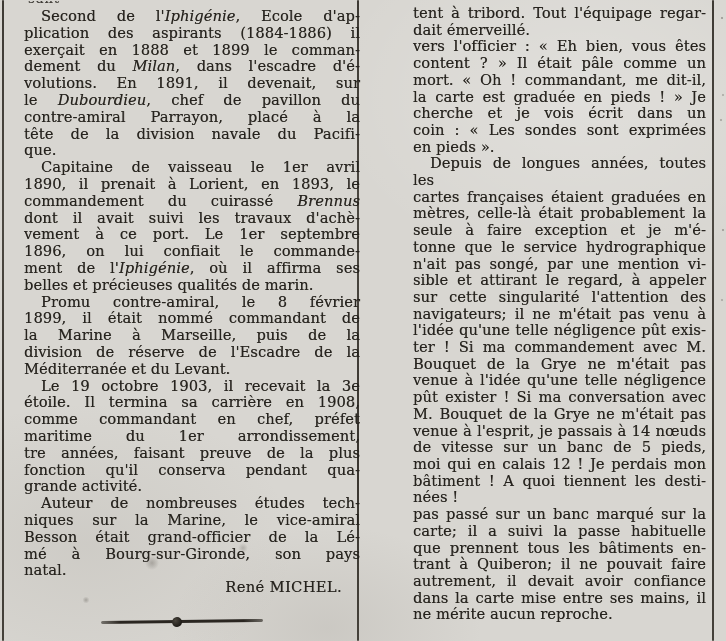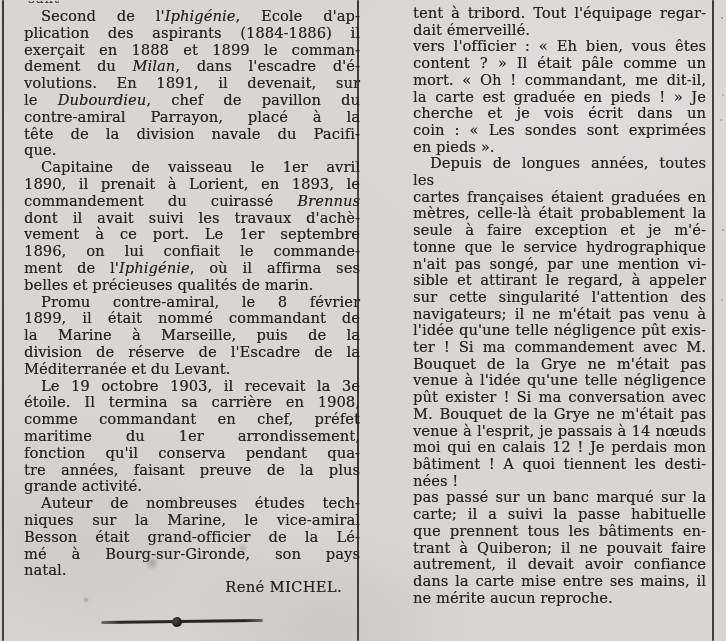--- a/index.html
+++ b/index.html
@@ -110,22 +110,22 @@
         <div class="line end">belles et précieuses qualités de marin.</div>
         <div class="line indent">Promu contre-amiral, le 8 février</div>
         <div class="line">1899, il était nommé commandant de</div>
         <div class="line">la Marine à Marseille, puis de la</div>
         <div class="line">division de réserve de l'Escadre de la</div>
         <div class="line end">Méditerranée et du Levant.</div>
         <div class="line indent">Le 19 octobre 1903, il recevait la 3e</div>
         <div class="line">étoile. Il termina sa carrière en 1908,</div>
         <div class="line">comme commandant en chef, préfet</div>
         <div class="line">maritime du 1er arrondissement,</div>
+        <div class="line">tre années, faisant preuve de la plus</div>
         <div class="line">fonction qu'il conserva pendant qua-</div>
-        <div class="line">tre années, faisant preuve de la plus</div>
         <div class="line end">grande activité.</div>
         <div class="line indent">Auteur de nombreuses études tech-</div>
         <div class="line">niques sur la Marine, le vice-amiral</div>
         <div class="line">Besson était grand-officier de la Lé-</div>
         <div class="line">mé à Bourg-sur-Gironde, son pays</div>
         <div class="line end">natal.</div>
       </div>
     <div class="line sig">René MICHEL.</div>
   </div>
 
@@ -149,20 +149,21 @@
         <div class="line">sible et attirant le regard, à appeler</div>
         <div class="line">sur cette singularité l'attention des</div>
         <div class="line">navigateurs; il ne m'était pas venu à</div>
         <div class="line">l'idée qu'une telle négligence pût exis-</div>
         <div class="line">ter ! Si ma commandement avec M.</div>
         <div class="line">Bouquet de la Grye ne m'était pas</div>
         <div class="line">venue à l'idée qu'une telle négligence</div>
         <div class="line">pût exister ! Si ma conversation avec</div>
         <div class="line">M. Bouquet de la Grye ne m'était pas</div>
         <div class="line">venue à l'esprit, je passais à 14 nœuds</div>
+        <div class="line">de vitesse sur un banc de 5 pieds,</div>
         <div class="line">moi qui en calais 12 ! Je perdais mon</div>
         <div class="line">bâtiment ! A quoi tiennent les desti-</div>
         <div class="line end">nées !</div>
         <div class="line">pas passé sur un banc marqué sur la</div>
         <div class="line">carte; il a suivi la passe habituelle</div>
         <div class="line">que prennent tous les bâtiments en-</div>
         <div class="line">trant à Quiberon; il ne pouvait faire</div>
         <div class="line">autrement, il devait avoir confiance</div>
         <div class="line">dans la carte mise entre ses mains, il</div>
         <div class="line end">ne mérite aucun reproche.</div>

